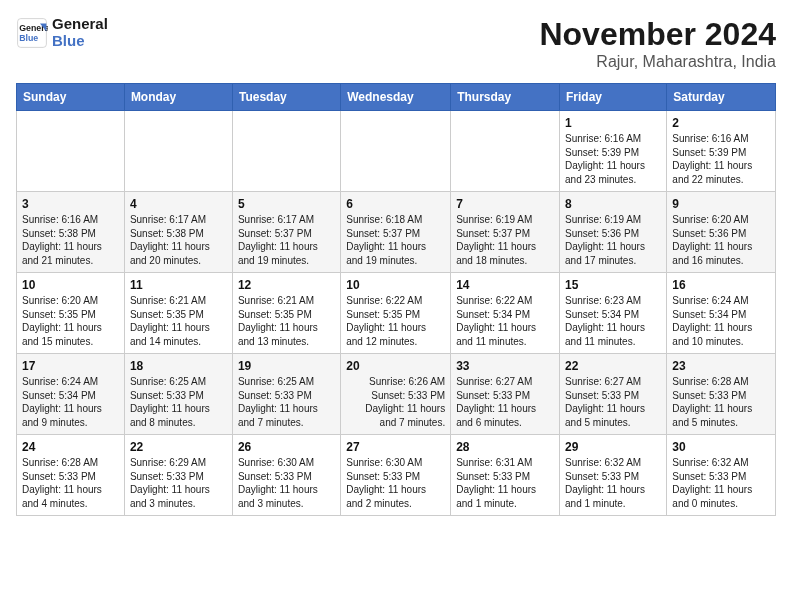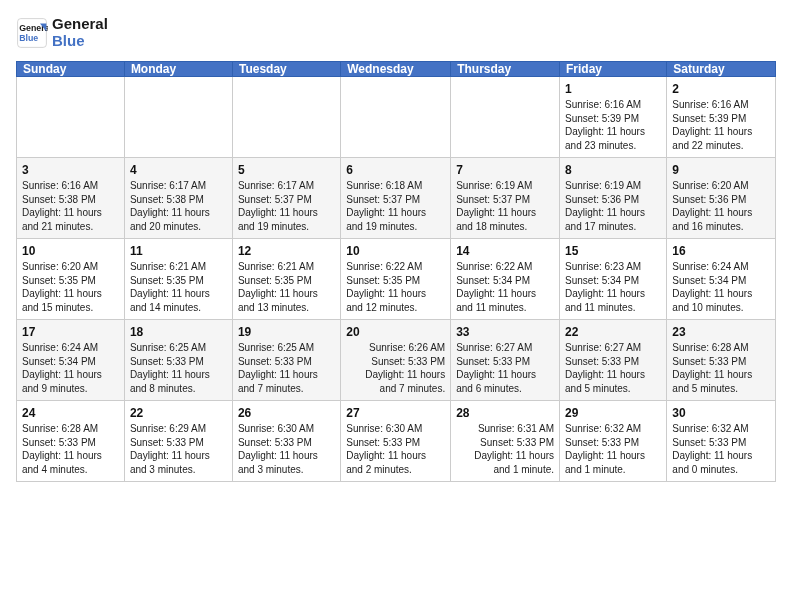--- a/index.html
+++ b/index.html
@@ -39,21 +39,21 @@
     }
     .calendar {
       width: 100%;
       border-collapse: collapse;
       font-size: 11px;
     }
     .calendar th {
       background-color: #4472C4;
       color: #fff;
       text-align: left;
-      padding: 0 6px;
+      padding: 6px 6px;
       font-size: 12px;
       font-weight: bold;
       border: 1px solid #3060b0;
     }
     .calendar td {
       vertical-align: top;
       padding: 5px 5px;
       border: 1px solid #ccc;
       min-height: 80px;
       height: 80px;
@@ -87,20 +87,24 @@
       <rect x="2" y="2" width="36" height="36" rx="4" fill="#fff" stroke="#ccc" stroke-width="1"></rect>
       <text x="4" y="18" font-size="11" font-weight="bold" fill="#1a1a1a">General</text>
       <text x="4" y="30" font-size="11" font-weight="bold" fill="#4472C4">Blue</text>
       <polygon points="30,8 38,8 38,18" fill="#4472C4"></polygon>
     </svg>
     <div style="display:flex;flex-direction:column;">
       <span style="font-size:15px;font-weight:bold;color:#1a1a1a;line-height:1.1;">General</span>
       <span style="font-size:15px;font-weight:bold;color:#4472C4;line-height:1.1;">Blue</span>
     </div>
   </div>
+  <div class="title-block">
+    <div class="month-title">November 2024</div>
+    <div class="location">Rajur, Maharashtra, India</div>
+  </div>
 </div>
 
 <table class="calendar">
   <thead>
     <tr>
     <th>Sunday</th>
         <th>Monday</th>
         <th>Tuesday</th>
         <th>Wednesday</th>
         <th>Thursday</th>
@@ -307,21 +311,21 @@
         </td>
         <td>
           <div class="day-num">27</div>
           <div class="day-info" style="white-space: pre-line;">Sunrise: 6:30 AM
 Sunset: 5:33 PM
 Daylight: 11 hours
 and 2 minutes.</div>
         </td>
         <td>
           <div class="day-num">28</div>
-          <div class="day-info" style="white-space: pre-line; text-align: right;">Sunrise: 6:31 AM
+          <div class="day-info" style="white-space: pre-line;">Sunrise: 6:31 AM
 Sunset: 5:33 PM
 Daylight: 11 hours
 and 1 minute.</div>
         </td>
         <td>
           <div class="day-num">29</div>
           <div class="day-info" style="white-space: pre-line;">Sunrise: 6:32 AM
 Sunset: 5:33 PM
 Daylight: 11 hours
 and 1 minute.</div>

